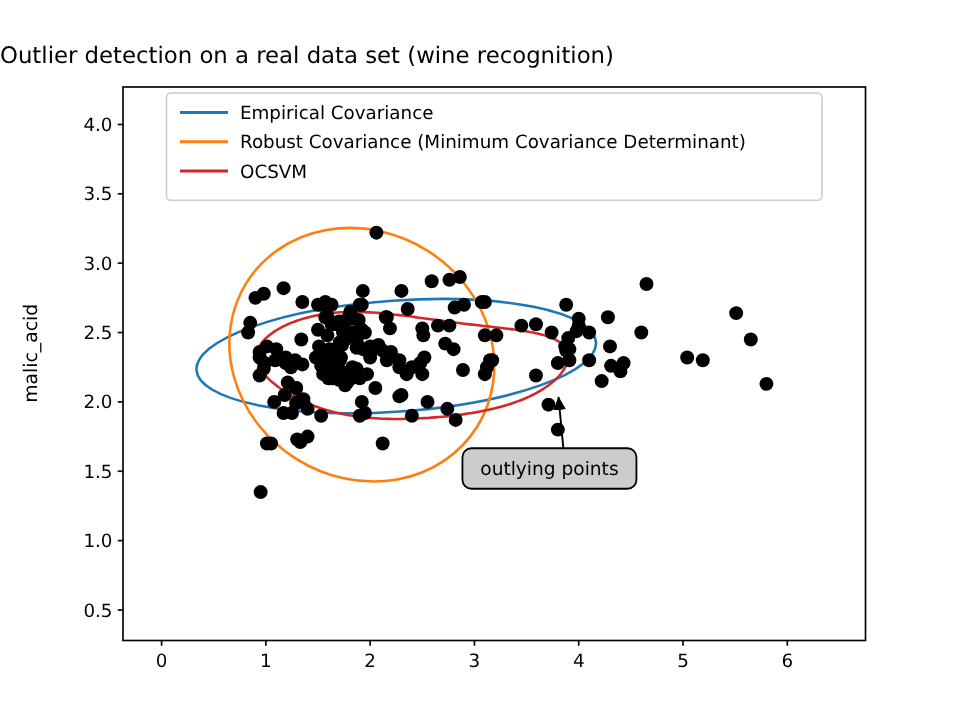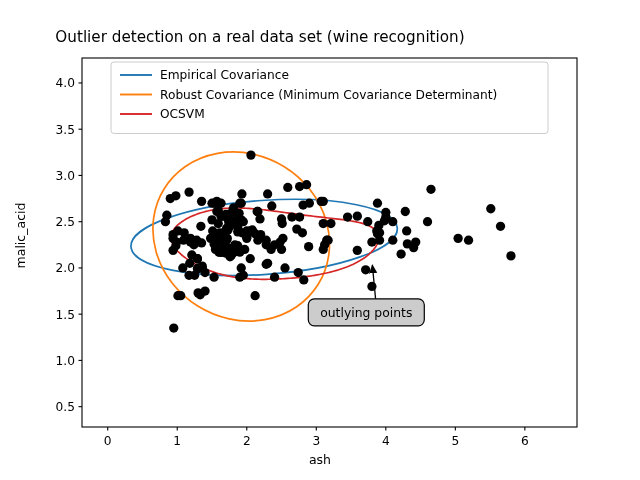--- a/index.html
+++ b/index.html
@@ -25,21 +25,20 @@
     top: 0;
     width: 640px;
     height: 480px;
     display: block;
   }
   .fig-title {
     position: absolute;
     left: 0;
     top: 28px;
     width: 520px;
-    text-align: center;
     font-size: 15.2px;
     color: #000000;
     white-space: nowrap;
   }
   .axis-label-x {
     position: absolute;
     left: 0;
     top: 452px;
     width: 640px;
     text-align: center;
@@ -72,21 +71,20 @@
     fill: #000000;
     font-family: "DejaVu Sans", sans-serif;
   }
 </style>
 </head>
 <body>
 
 <div id="figure">
 
   <div class="fig-title">Outlier detection on a real data set (wine recognition)</div>
-  <div class="axis-label-x">ash</div>
   <div class="axis-label-y">malic_acid</div>
 
   <svg class="plot-canvas" id="svg-root" viewBox="0 0 640 480" preserveAspectRatio="none">
     <defs>
       <clipPath id="plotclip">
         <rect x="82" y="58" width="495" height="369"></rect>
       </clipPath>
       <marker id="arrowhead" markerWidth="9" markerHeight="9" refX="6.5" refY="3.2" orient="auto" markerUnits="strokeWidth">
         <path d="M0,0 L7,3.2 L0,6.4 z" fill="#000000"></path>
       </marker>

